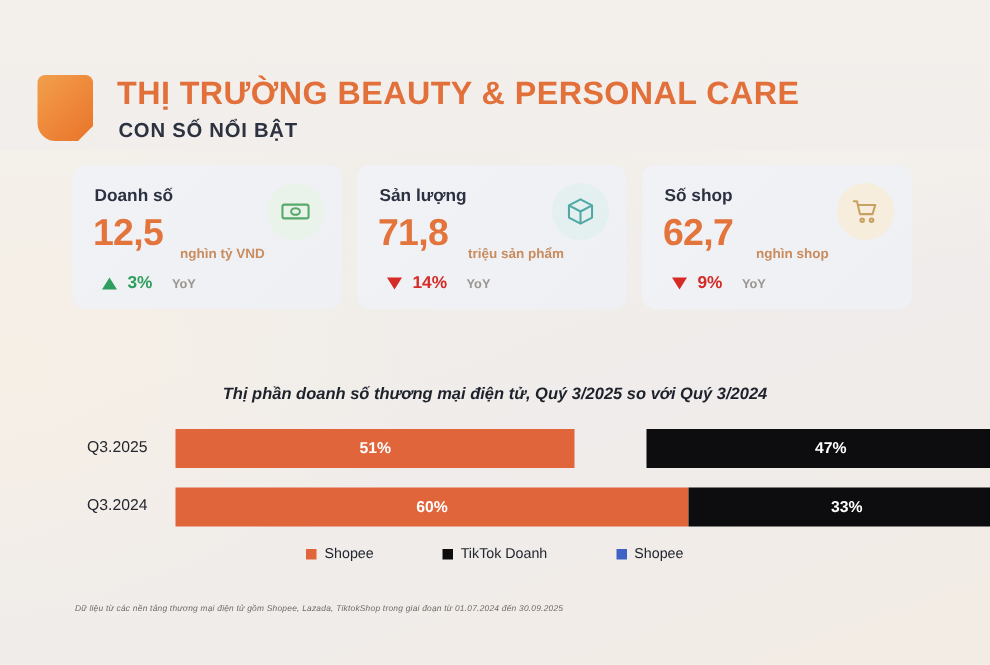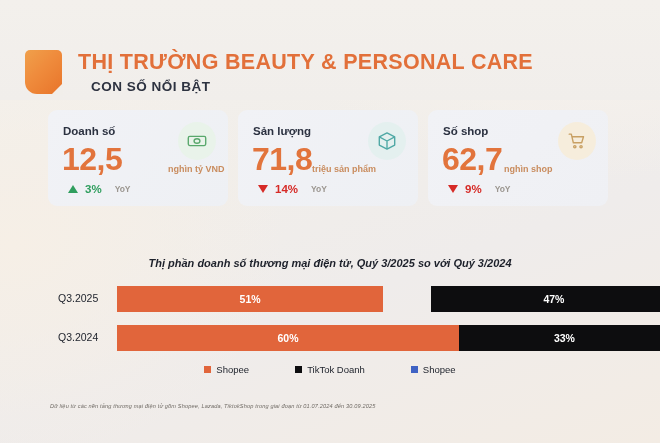--- a/index.html
+++ b/index.html
@@ -33,46 +33,45 @@
   }
   .title{
     position:absolute;left:78px;top:28px;
     font-size:21.5px;font-weight:bold;letter-spacing:.3px;color:#e2703a;
     white-space:nowrap;
   }
   .subtitle{
     position:absolute;left:79px;top:57px;
     font-size:13.5px;font-weight:bold;letter-spacing:.5px;color:#2d3240;
     white-space:nowrap;
-    margin-left:12px;
   }
 
   
   .cards{position:absolute;left:48px;top:110px;width:570px;height:96px;}
   .card{
     position:absolute;top:0;width:180px;height:96px;border-radius:9px;
     background:#f0f1f5;
   }
   .card.c0{left:0;background:linear-gradient(135deg,#f1f2f6 0%,#eef0f4 100%);}
   .card.c1{left:190px;background:linear-gradient(135deg,#f1f2f6 0%,#eef0f4 100%);}
   .card.c2{left:380px;background:linear-gradient(135deg,#f1f2f6 0%,#eff0f4 100%);}
   .card-label{
     position:absolute;left:15px;top:15px;
     font-size:11.5px;font-weight:bold;color:#2b3140;white-space:nowrap;
   }
   .card-value{
     position:absolute;left:14px;top:33px;
-    font-size:32px;font-weight:bold;color:#e2743c;letter-spacing:-.5px;
+    font-size:25px;font-weight:bold;color:#e2743c;letter-spacing:-.5px;
     white-space:nowrap;line-height:1;
   }
   .card-unit{
     position:absolute;top:54px;
     font-size:9px;font-weight:bold;color:#c98c5e;white-space:nowrap;
   }
-  .card.c0 .card-unit{left:72px;margin-left:48px;}
+  .card.c0 .card-unit{left:72px;}
   .card.c1 .card-unit{left:74px;}
   .card.c2 .card-unit{left:76px;}
 
   .delta{position:absolute;left:20px;top:73px;display:flex;align-items:center;gap:7px;}
   .tri{width:0;height:0;}
   .tri.up{border-left:5px solid transparent;border-right:5px solid transparent;border-bottom:8px solid #2f9e5e;}
   .tri.down{border-left:5px solid transparent;border-right:5px solid transparent;border-top:8px solid #d62a26;}
   .delta-val{font-size:11.5px;font-weight:bold;}
   .delta-val.up{color:#2f9e5e;}
   .delta-val.down{color:#d62a26;}

